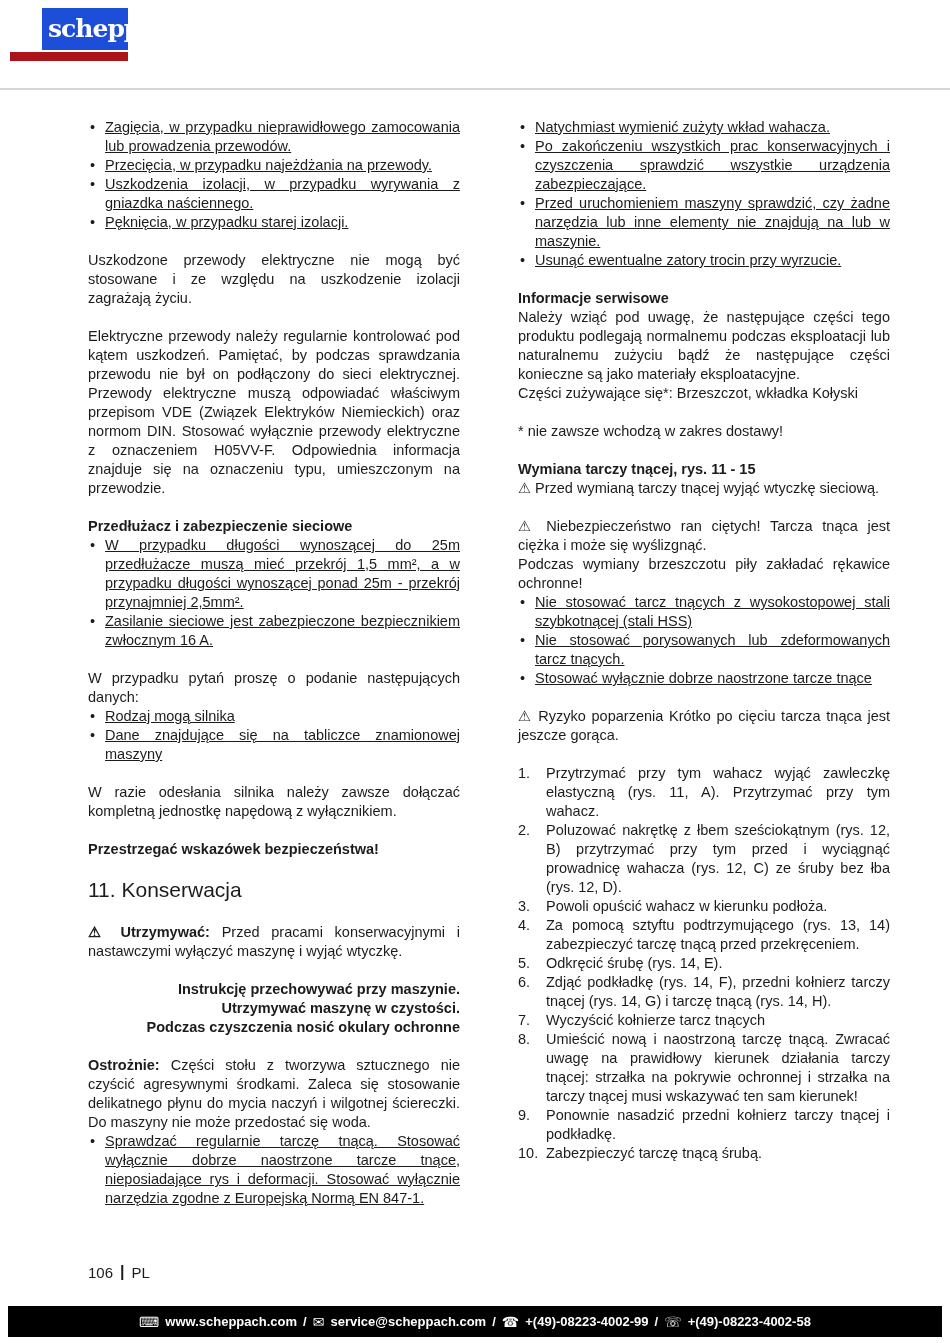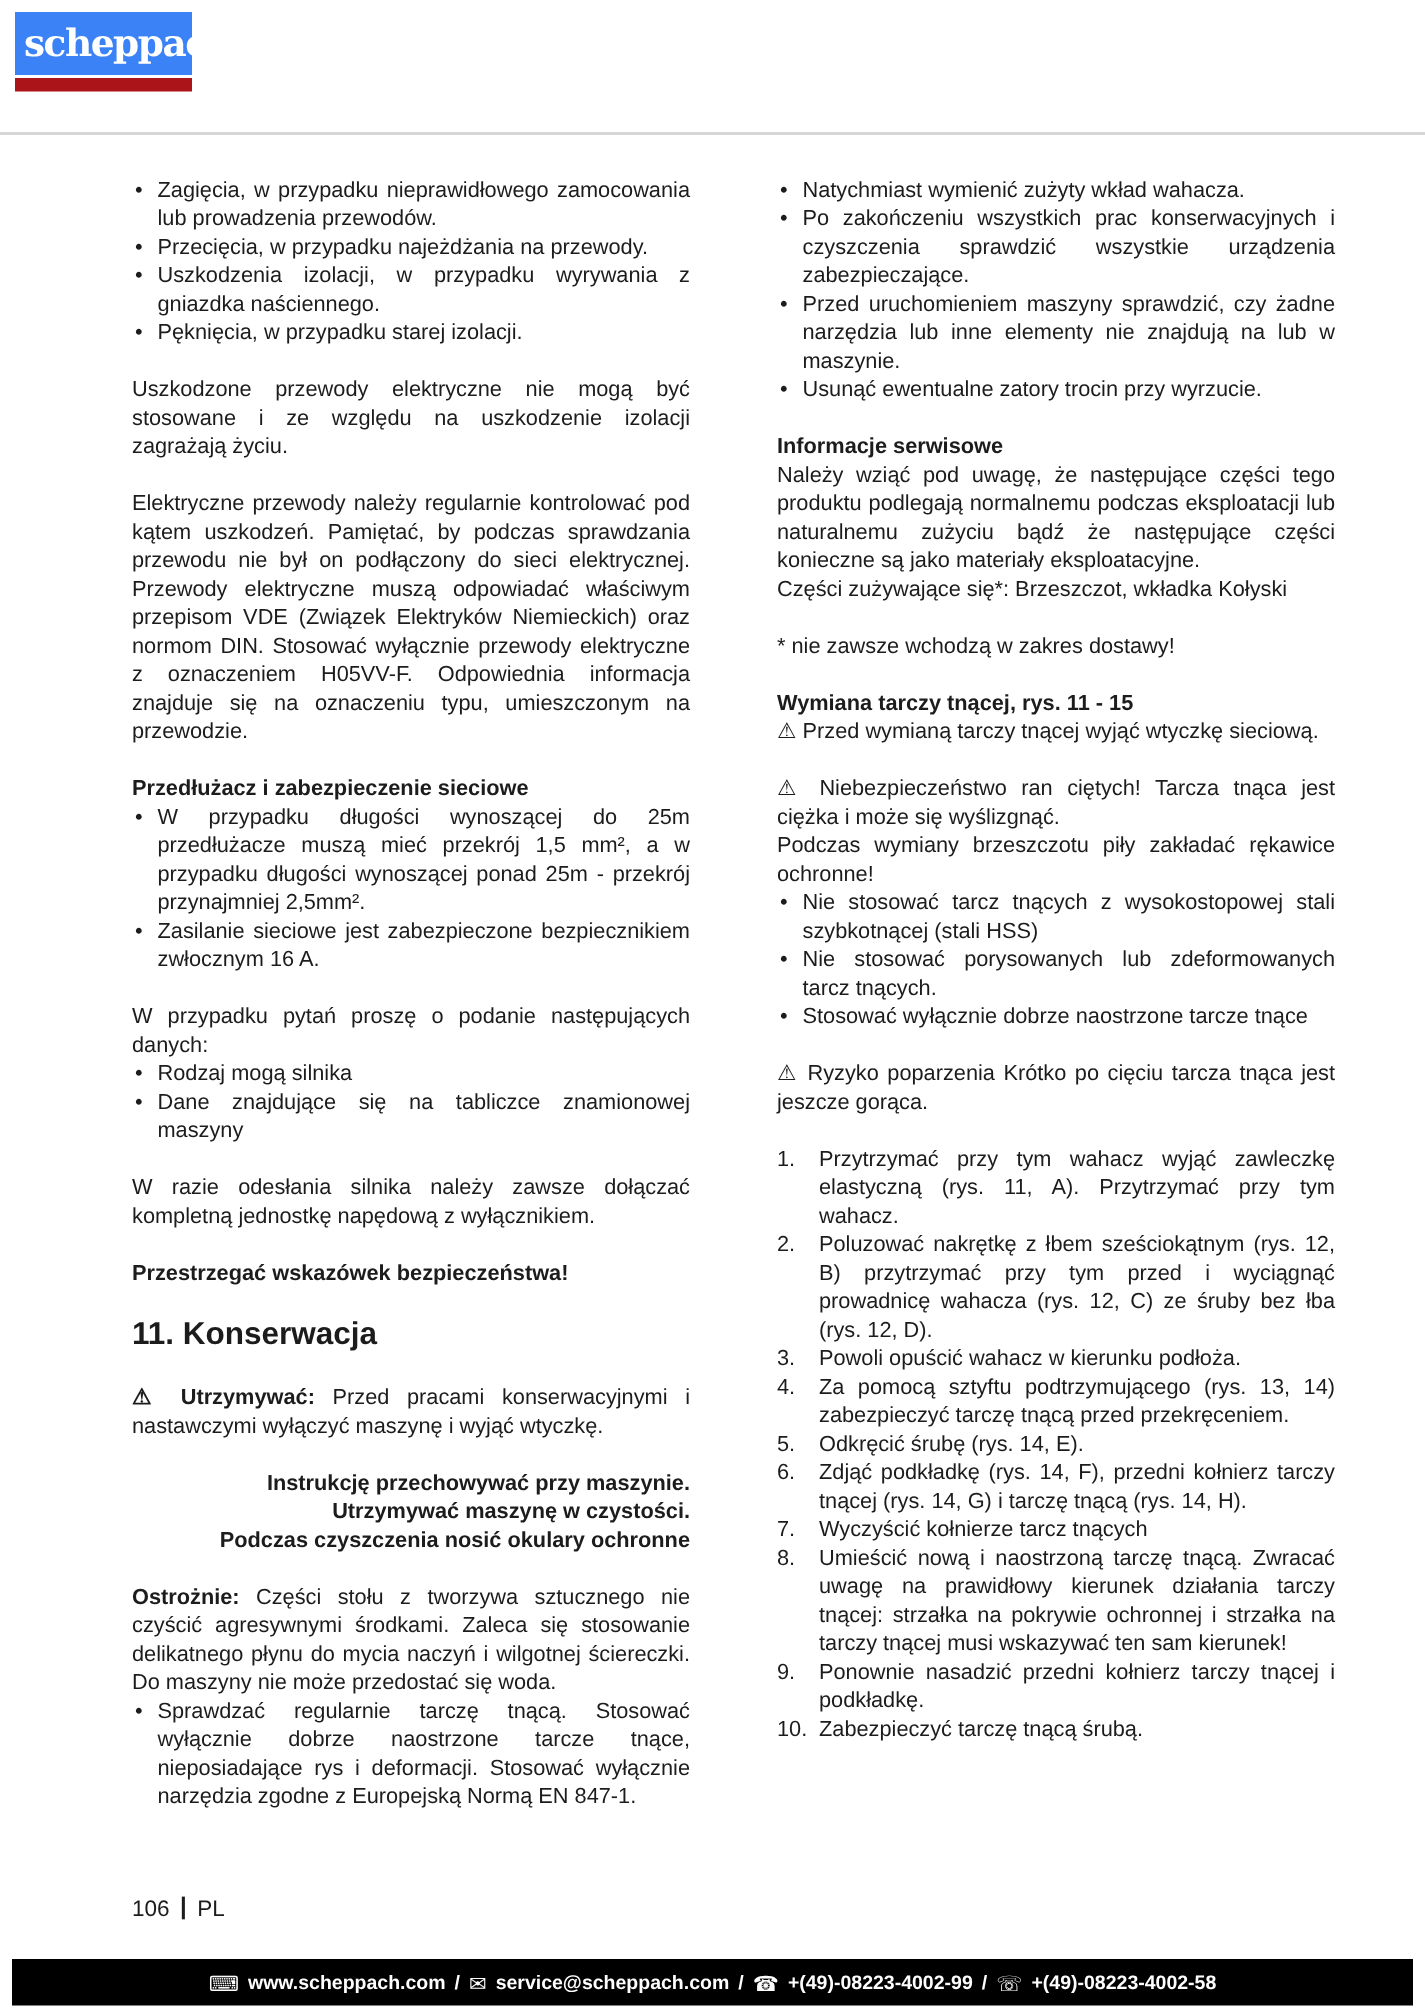--- a/index.html
+++ b/index.html
@@ -9,28 +9,29 @@
     background:#ffffff;
     font-family:"Liberation Sans", sans-serif;
     color:#1c1c1c;
     position:relative;
     overflow:hidden;
   }
 
   
   .logo { position:absolute; top:8px; left:10px; width:118px; }
   .logo-box {
-    background:#3b82f6;
+    background:#1d4ed8;
     color:#fff;
     font-family:"DejaVu Serif", serif;
     font-weight:bold;
     font-size:25px;
     line-height:1;
     padding:8px 6px 9px 6px;
     letter-spacing:-1px;
+    margin-left:32px;
   }
   .logo-red { height:9px; background:#ab1418; margin-top:2px; }
   .header-rule {
     position:absolute; top:88px; left:0; right:0;
     height:2px; background:#d6d6d6;
   }
 
   
   .content {
     position:absolute; top:118px; left:88px; right:60px;
@@ -45,27 +46,27 @@
   }
   .col > * { margin-bottom:19px; }
   .col > .tight { margin-bottom:0; }
 
   .heading { font-weight:bold; text-align:left !important; }
   .boldpara { font-weight:bold; }
   .boldlines p { font-weight:bold; text-align:right; }
 
   h2.title {
     font-size:21px;
-    font-weight:bold;
+    font-weight:normal;
     margin-top:9px;
     margin-bottom:21px;
     text-align:left;
   }
 
-  ul.bullets { list-style:none; }
+  ul.bullets { list-style:none;text-decoration:underline; }
   ul.bullets li { position:relative; padding-left:17px; }
   ul.bullets li::before { content:"•"; position:absolute; left:2px; }
 
   ol.numbered { list-style:none; counter-reset:num; }
   ol.numbered li { position:relative; padding-left:28px; counter-increment:num; }
   ol.numbered li::before { content:counter(num) "."; position:absolute; left:0; }
 
   
   .page-num {
     position:absolute; left:88px; bottom:62px;

